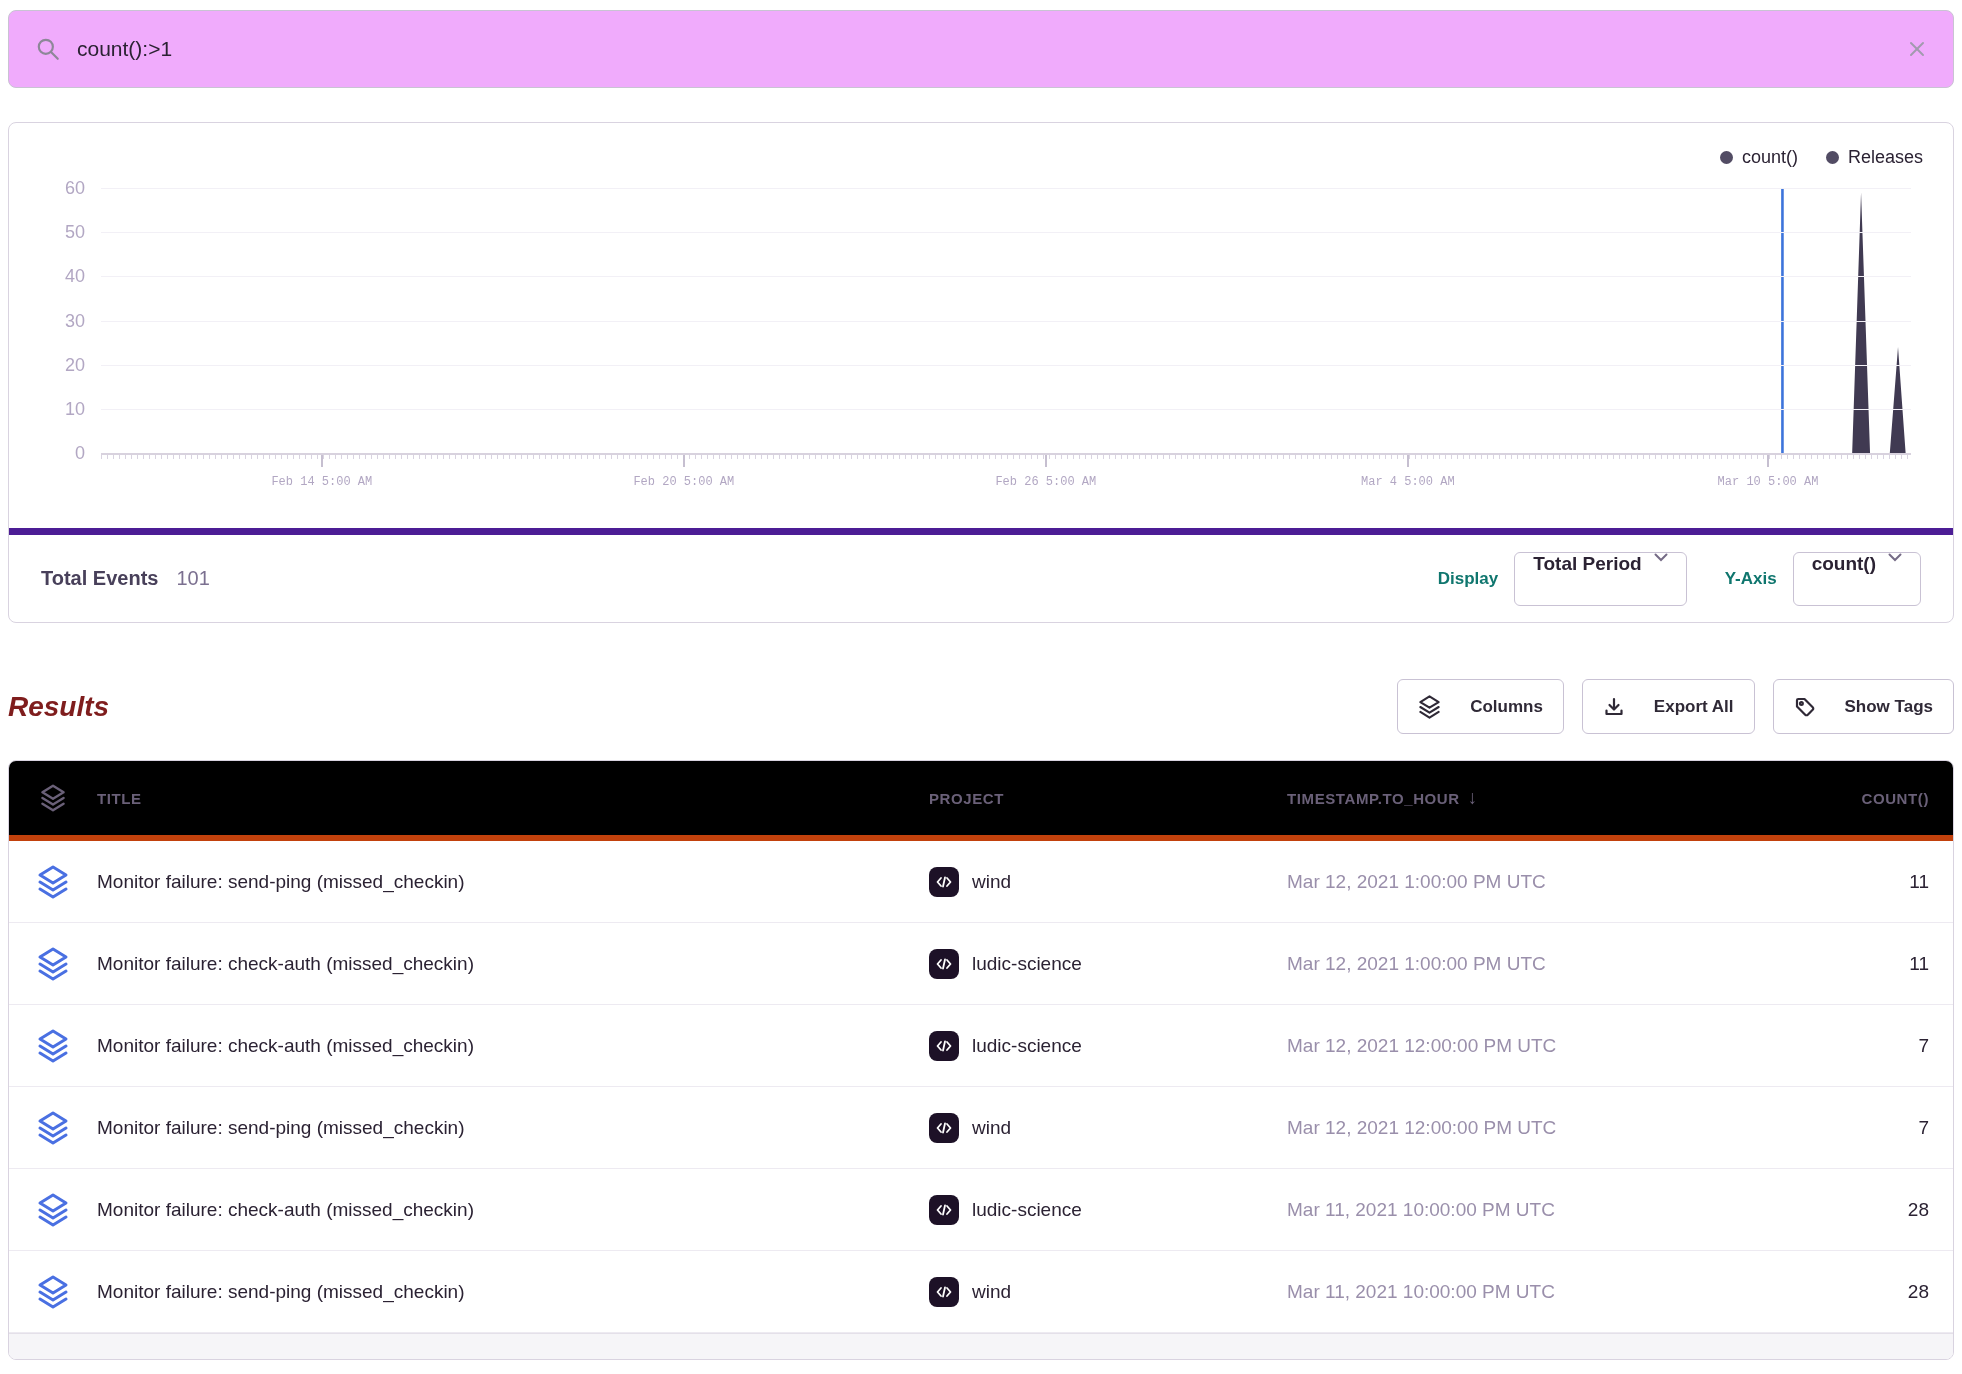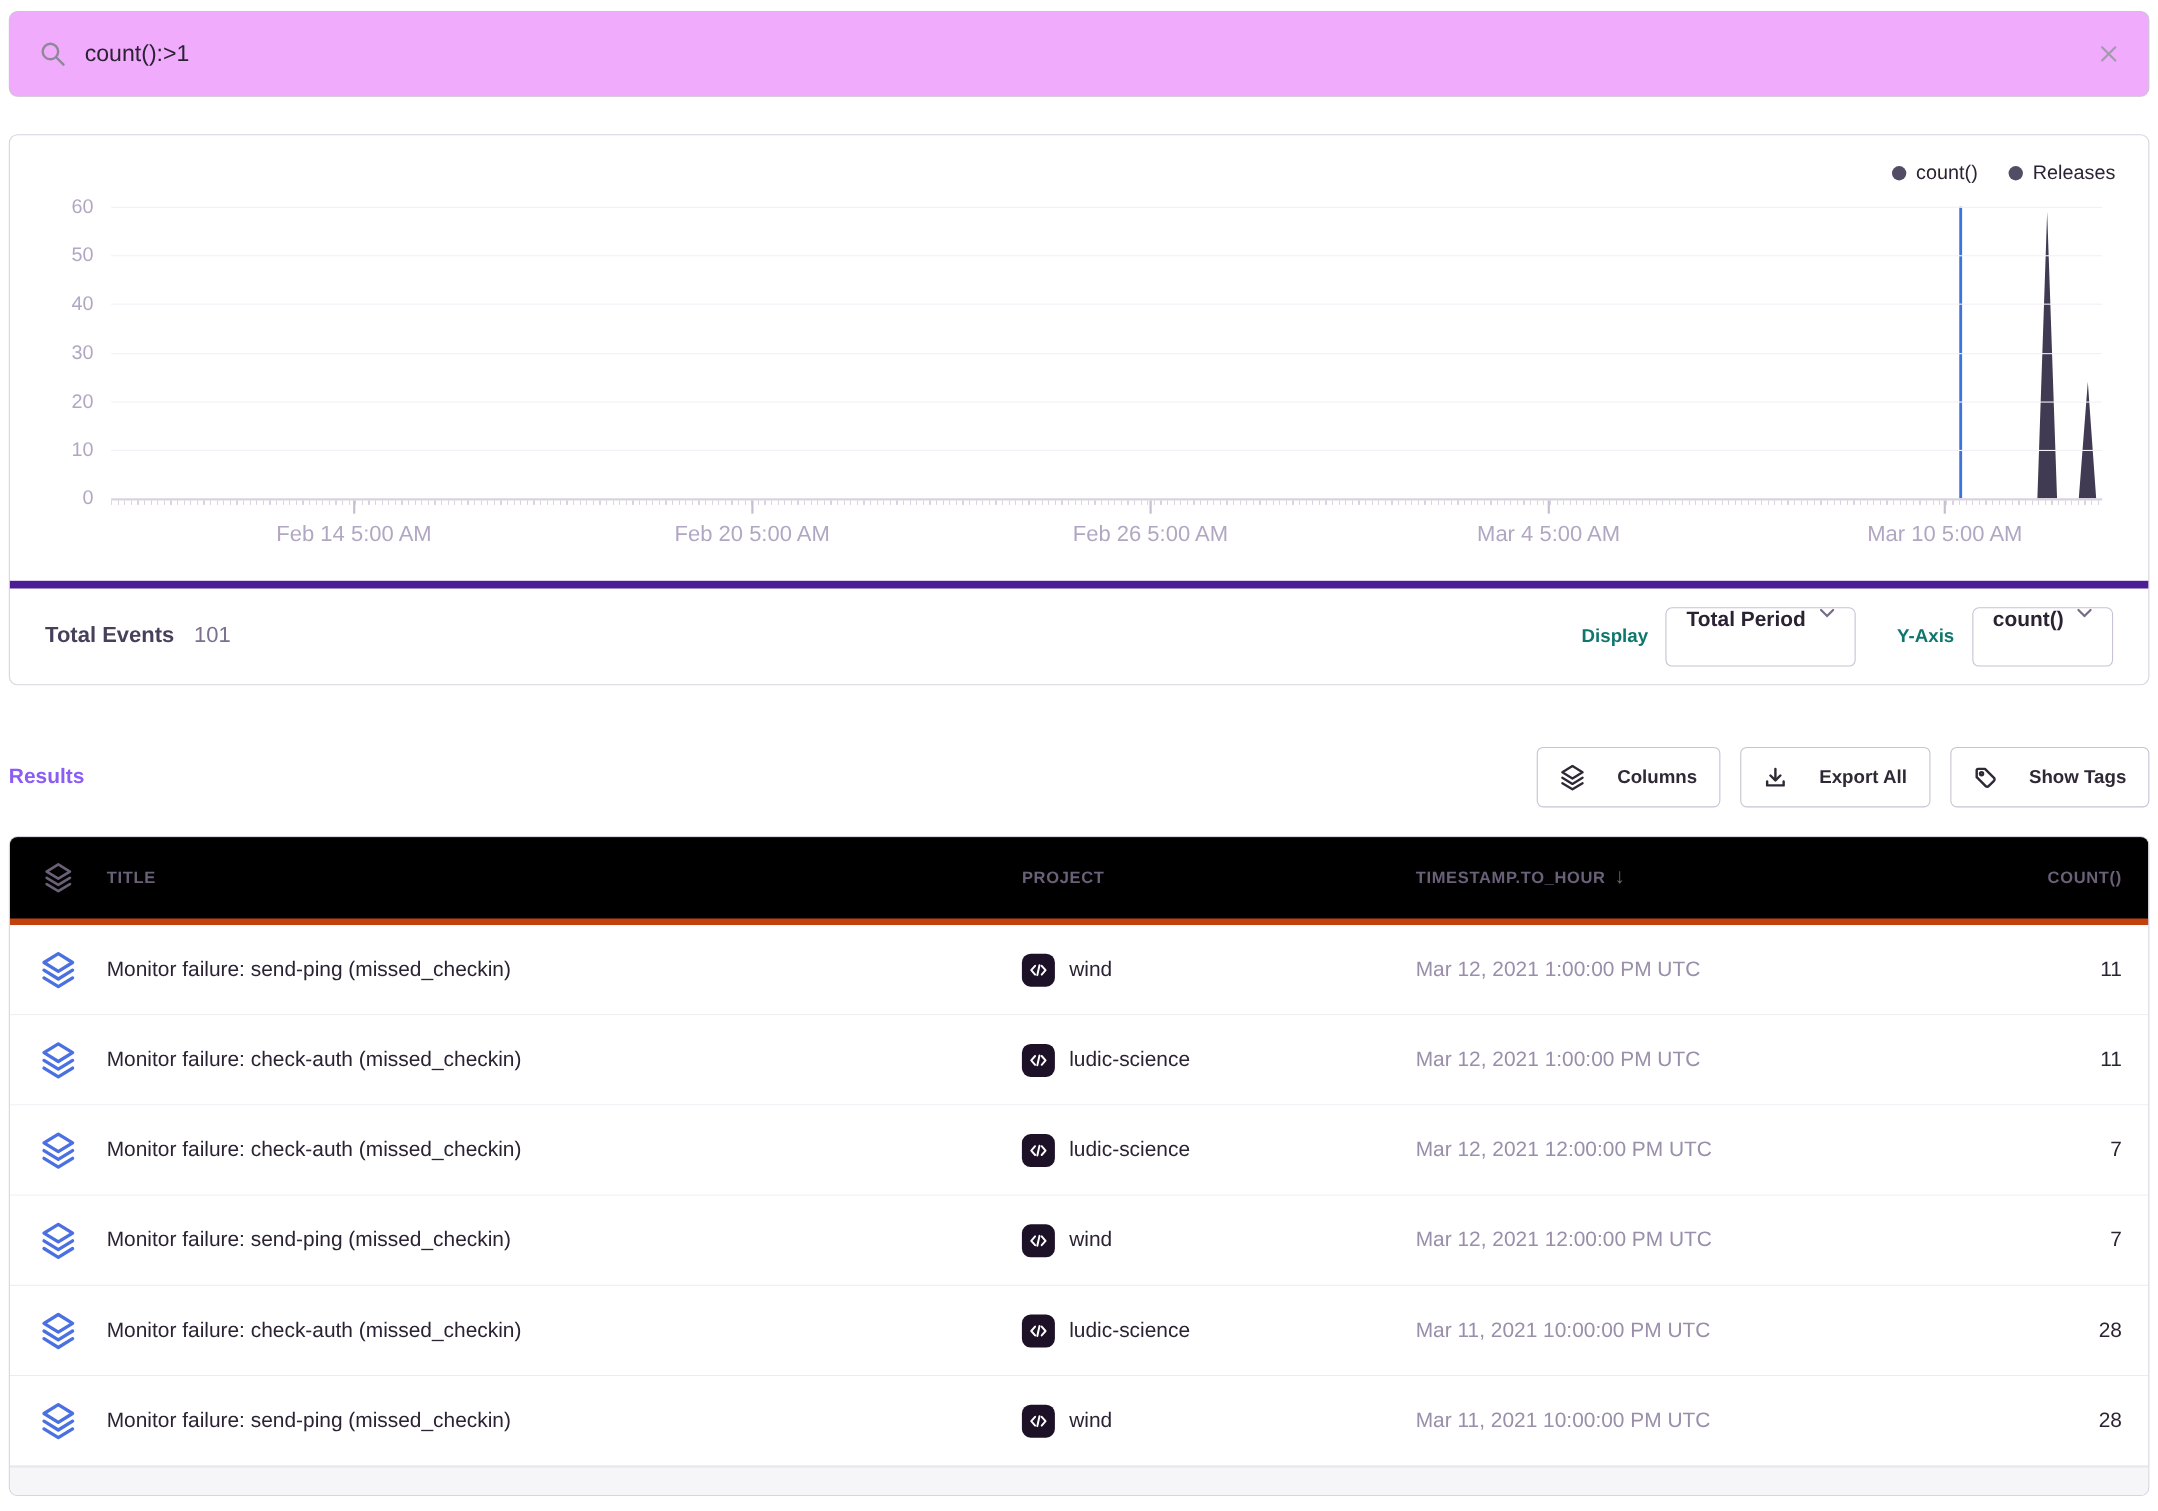--- a/index.html
+++ b/index.html
@@ -36,42 +36,42 @@
   }
   .baseline{ position:absolute; left:0; right:0; top:100%; height:2px; background:#d8d2de; }
   .minor-ticks{
     position:absolute; left:0; right:0; top:calc(100% + 2px); height:4px;
     background:repeating-linear-gradient(90deg,#cfc8d8 0 1px,transparent 1px 6px);
     opacity:.8;
   }
   .xtick{ position:absolute; top:calc(100% + 2px); width:2px; height:12px; background:#c6bfd0; transform:translateX(-50%); }
   .xlabel{
     position:absolute; top:calc(100% + 22px); transform:translateX(-50%);
-    font-size:20px; color:#b2a7c3; white-space:nowrap;
+    font-size:12px; color:#b2a7c3; white-space:nowrap;font-family:Liberation Mono, monospace;
   }
   #chart-svg{ position:absolute; inset:0; width:100%; height:100%; overflow:visible; }
 
   .chart-footer{
     border-top:7px solid #4c1d95; height:94px;
     display:flex; align-items:center; justify-content:space-between; padding:0 32px;
   }
   .tot{ display:flex; align-items:baseline; gap:18px; font-size:20px; }
   .tot b{ color:#48405a; font-weight:700; }
   .tot span{ color:#7b7090; }
   .ctl-group{ display:flex; align-items:center; gap:16px; }
   .ctl-label{ font-size:17px; font-weight:700; color:#0f766e; margin-left:22px; }
   .dd-btn{
     display:flex; align-items:flex-start; gap:12px; background:#fff;
     border:1px solid #c9c2d4; border-radius:6px; height:54px; padding:0 18px;
     font-family:inherit; font-size:19px; font-weight:600; color:#2b2233; cursor:pointer;
   }
 
   
   .results-row{ margin-top:56px; display:flex; align-items:center; justify-content:space-between; }
-  .results-row h2{ font-size:19px; font-weight:700; color:#8b5cf6; }
+  .results-row h2{ font-size:28px; font-weight:700; color:#7f1d1d;font-style:italic; }
   .btn-row{ display:flex; gap:18px; }
   .tool-btn{
     display:flex; align-items:center; gap:29px; background:#fff;
     border:1px solid #c9c2d4; border-radius:6px; height:55px; padding:0 20px;
     font-family:inherit; font-size:17px; font-weight:600; color:#2f2936; cursor:pointer;
   }
 
   
   .table-panel{ margin-top:26px; border:1px solid #d9d3e0; border-radius:8px; overflow:hidden; background:#fff; }
   .tgrid{ display:grid; grid-template-columns:88px 1fr 358px 420px 246px; align-items:center; }

